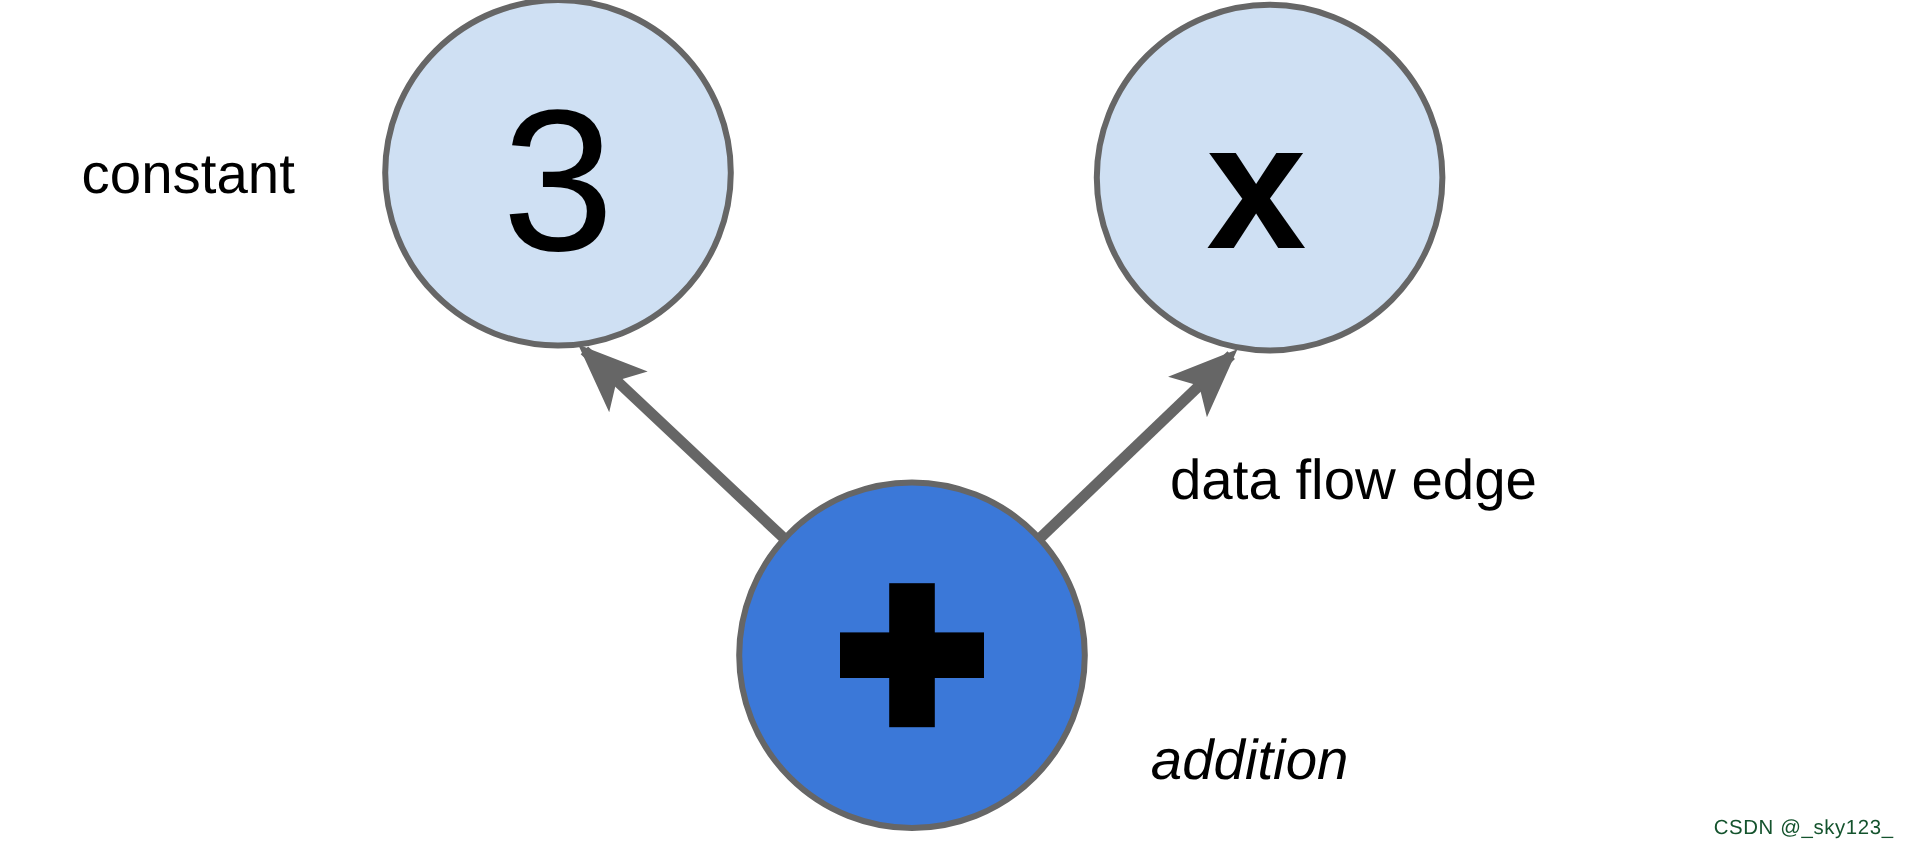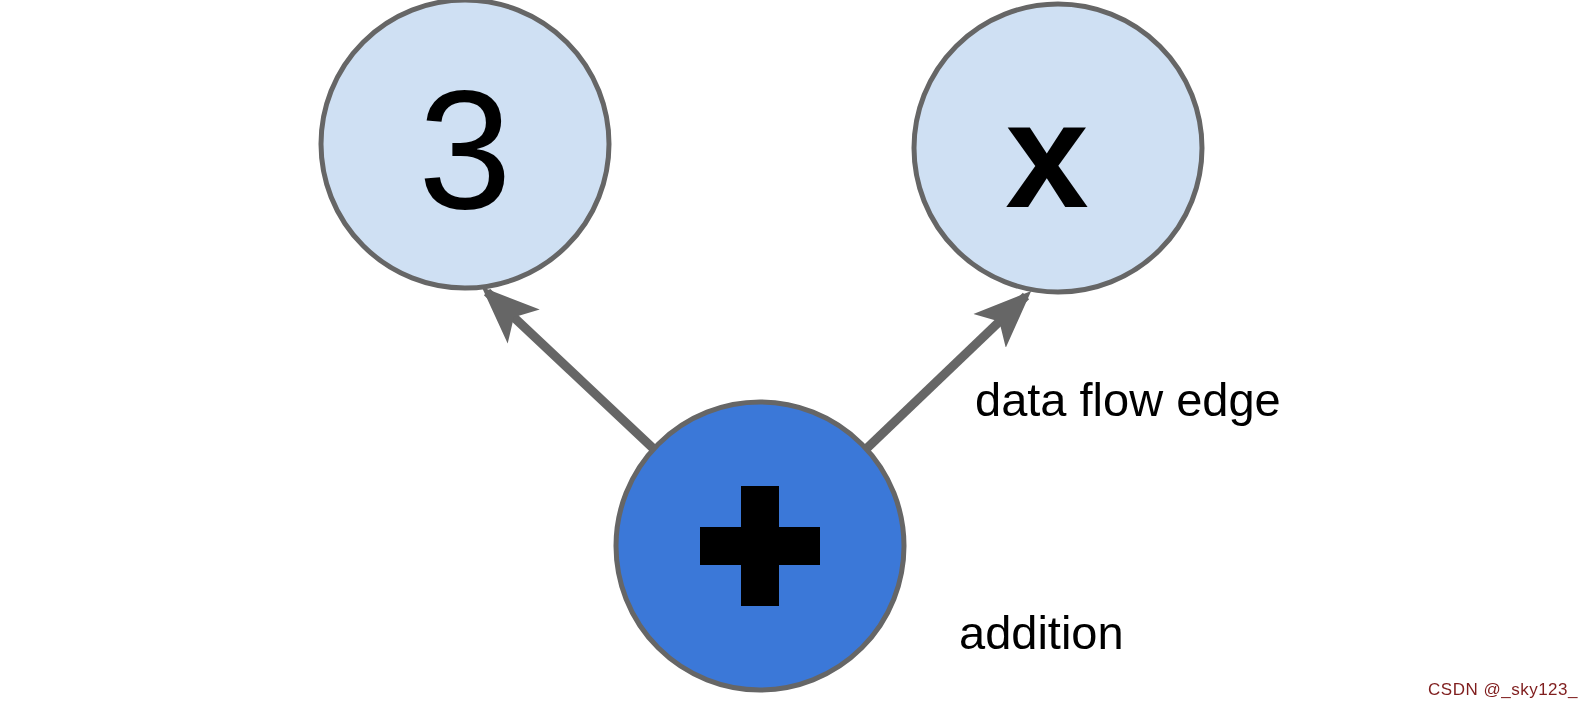--- a/index.html
+++ b/index.html
@@ -59,26 +59,27 @@
     left: 975px;
     top: 343px;
     margin-top: 32px;
   }
   #annot-addition {
     left: 959px;
     top: 506px;
   }
   #annot-addition .annot-line {
     display: block;
+    font-style: italic;
   }
   #watermark {
     position: absolute;
     right: 14px;
     bottom: 8px;
-    color: #7f1d1d;
+    color: #14532d;
     font-family: "Liberation Sans", sans-serif;
     font-size: 17px;
     letter-spacing: 0.5px;
     white-space: pre;
   }
 </style>
 </head>
 <body>
 
 <div id="canvas">
@@ -109,20 +110,21 @@
 
     <g>
       <circle cx="760" cy="546" r="144" fill="#3b78d8" stroke="#666666" stroke-width="5"></circle>
       <g>
         <rect x="700" y="527" width="120" height="38" fill="#000000"></rect>
         <rect x="741" y="486" width="38" height="120" fill="#000000"></rect>
       </g>
     </g>
   </svg>
 
+  <div class="annot" id="annot-constant">constant</div>
 
 
   <div class="annot" id="annot-dataflow">data flow edge</div>
 
   <div class="annot" id="annot-addition">
     <span class="annot-line">addition</span>
     
   </div>
 
   <div id="watermark">CSDN @_sky123_</div>

